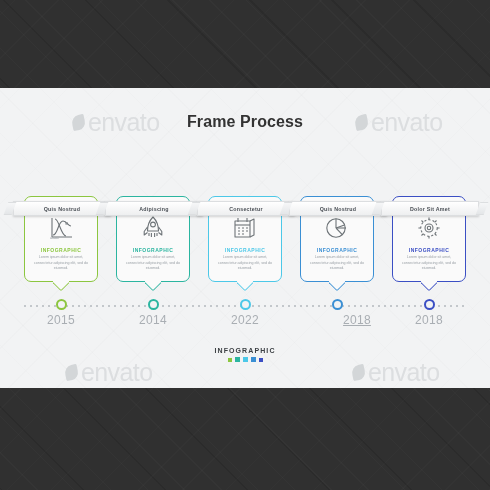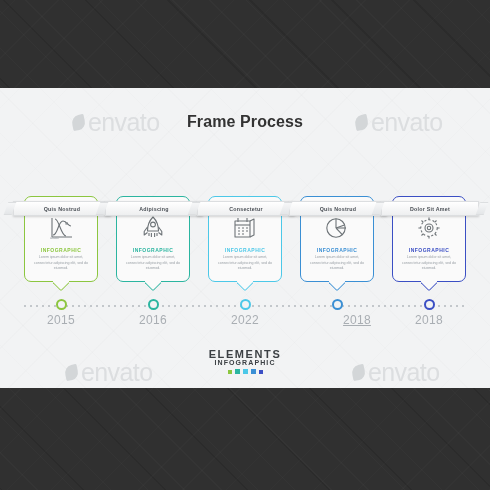--- a/index.html
+++ b/index.html
@@ -297,31 +297,30 @@
         </div>
       </div>
     </div>
   </div>
 
 <div id="timeline">
   <div id="tl-dots"></div>
 <div class="ring" style="left: 61px; border-color: rgb(140, 198, 63);"></div>
     <div class="year" style="left: 61px;">2015</div>
     <div class="ring" style="left: 153px; border-color: rgb(43, 181, 160);"></div>
-    <div class="year" style="left: 153px;">2016</div>
+    <div class="year" style="left: 153px;">2014</div>
     <div class="ring" style="left: 245px; border-color: rgb(76, 200, 232);"></div>
     <div class="year" style="left: 245px;">2022</div>
     <div class="ring" style="left: 337px; border-color: rgb(58, 143, 212);"></div>
     <div class="year" style="left: 357px; text-decoration: underline;">2018</div>
     <div class="ring" style="left: 429px; border-color: rgb(59, 79, 196);"></div>
     <div class="year" style="left: 429px;">2018</div>
   </div>
 
 <div id="logo">
-  <div class="l1">ELEMENTS</div>
   <div class="l2">INFOGRAPHIC</div>
   <div id="swatches">
       <i class="sm" style="background: rgb(140, 198, 63);"></i>
       <i style="background: rgb(43, 181, 160);"></i>
       <i style="background: rgb(76, 200, 232);"></i>
       <i style="background: rgb(58, 143, 212);"></i>
       <i class="sm" style="background: rgb(59, 79, 196);"></i>
     </div>
 </div>
 

